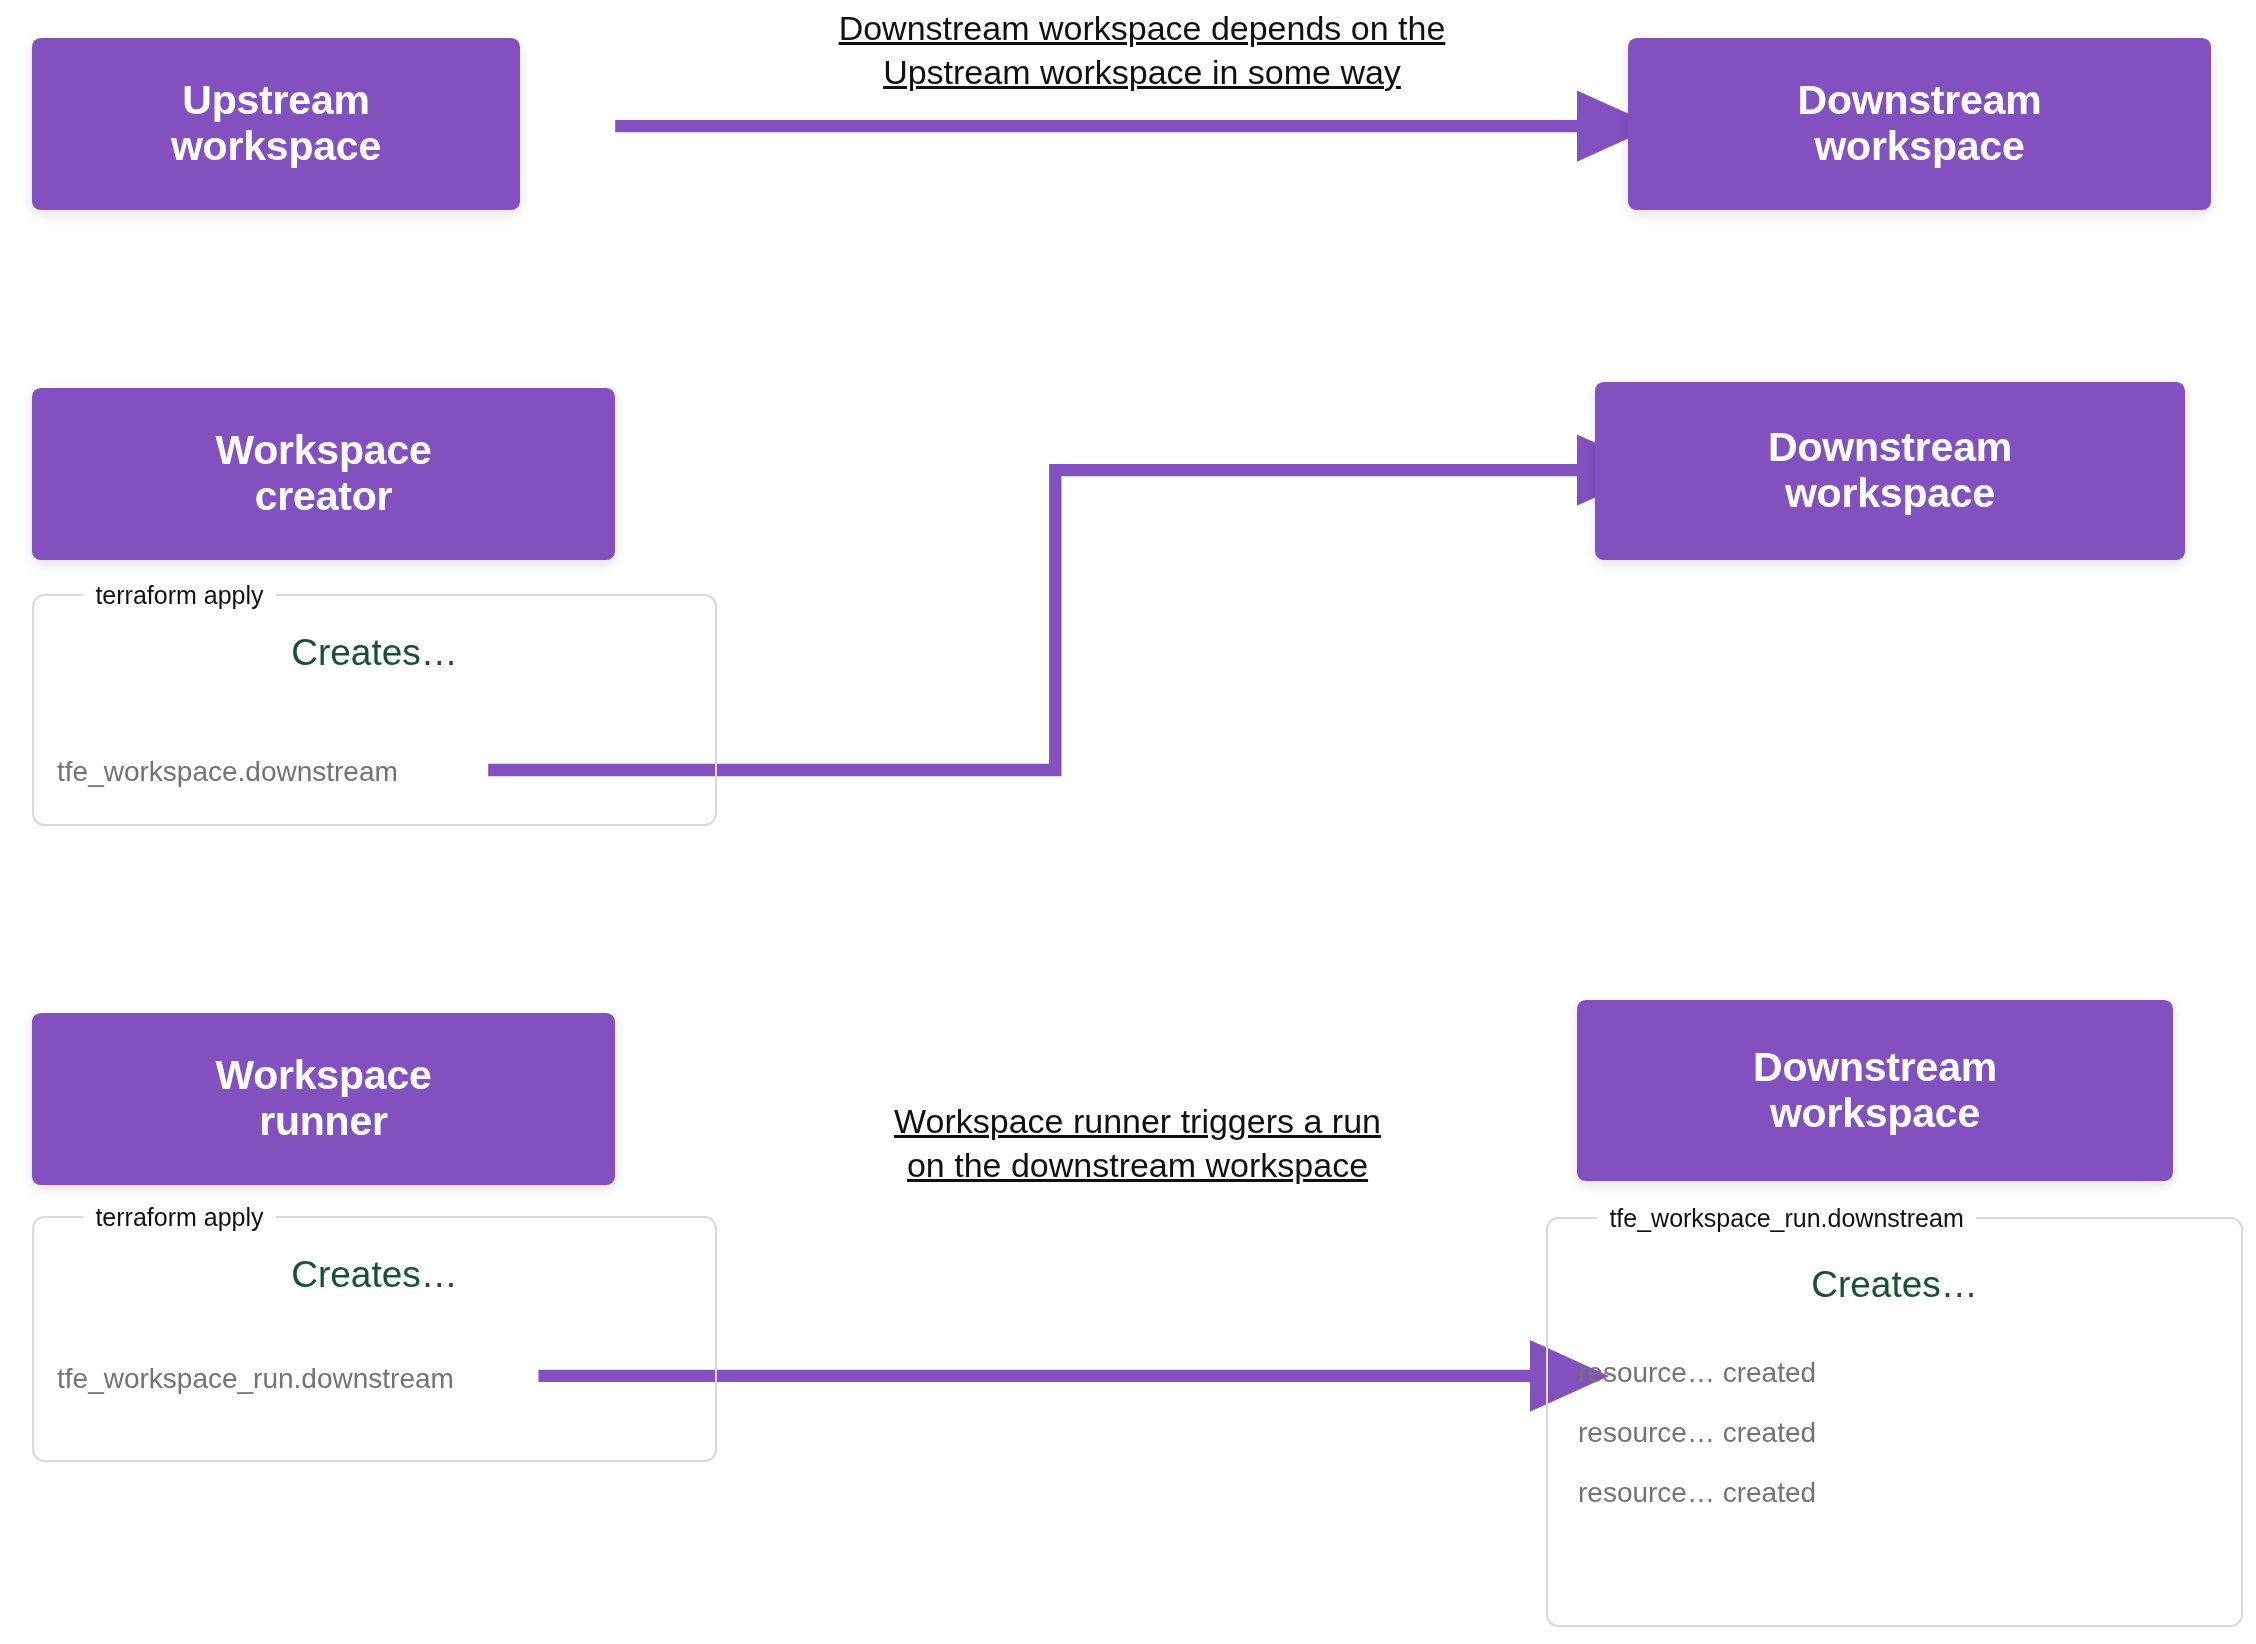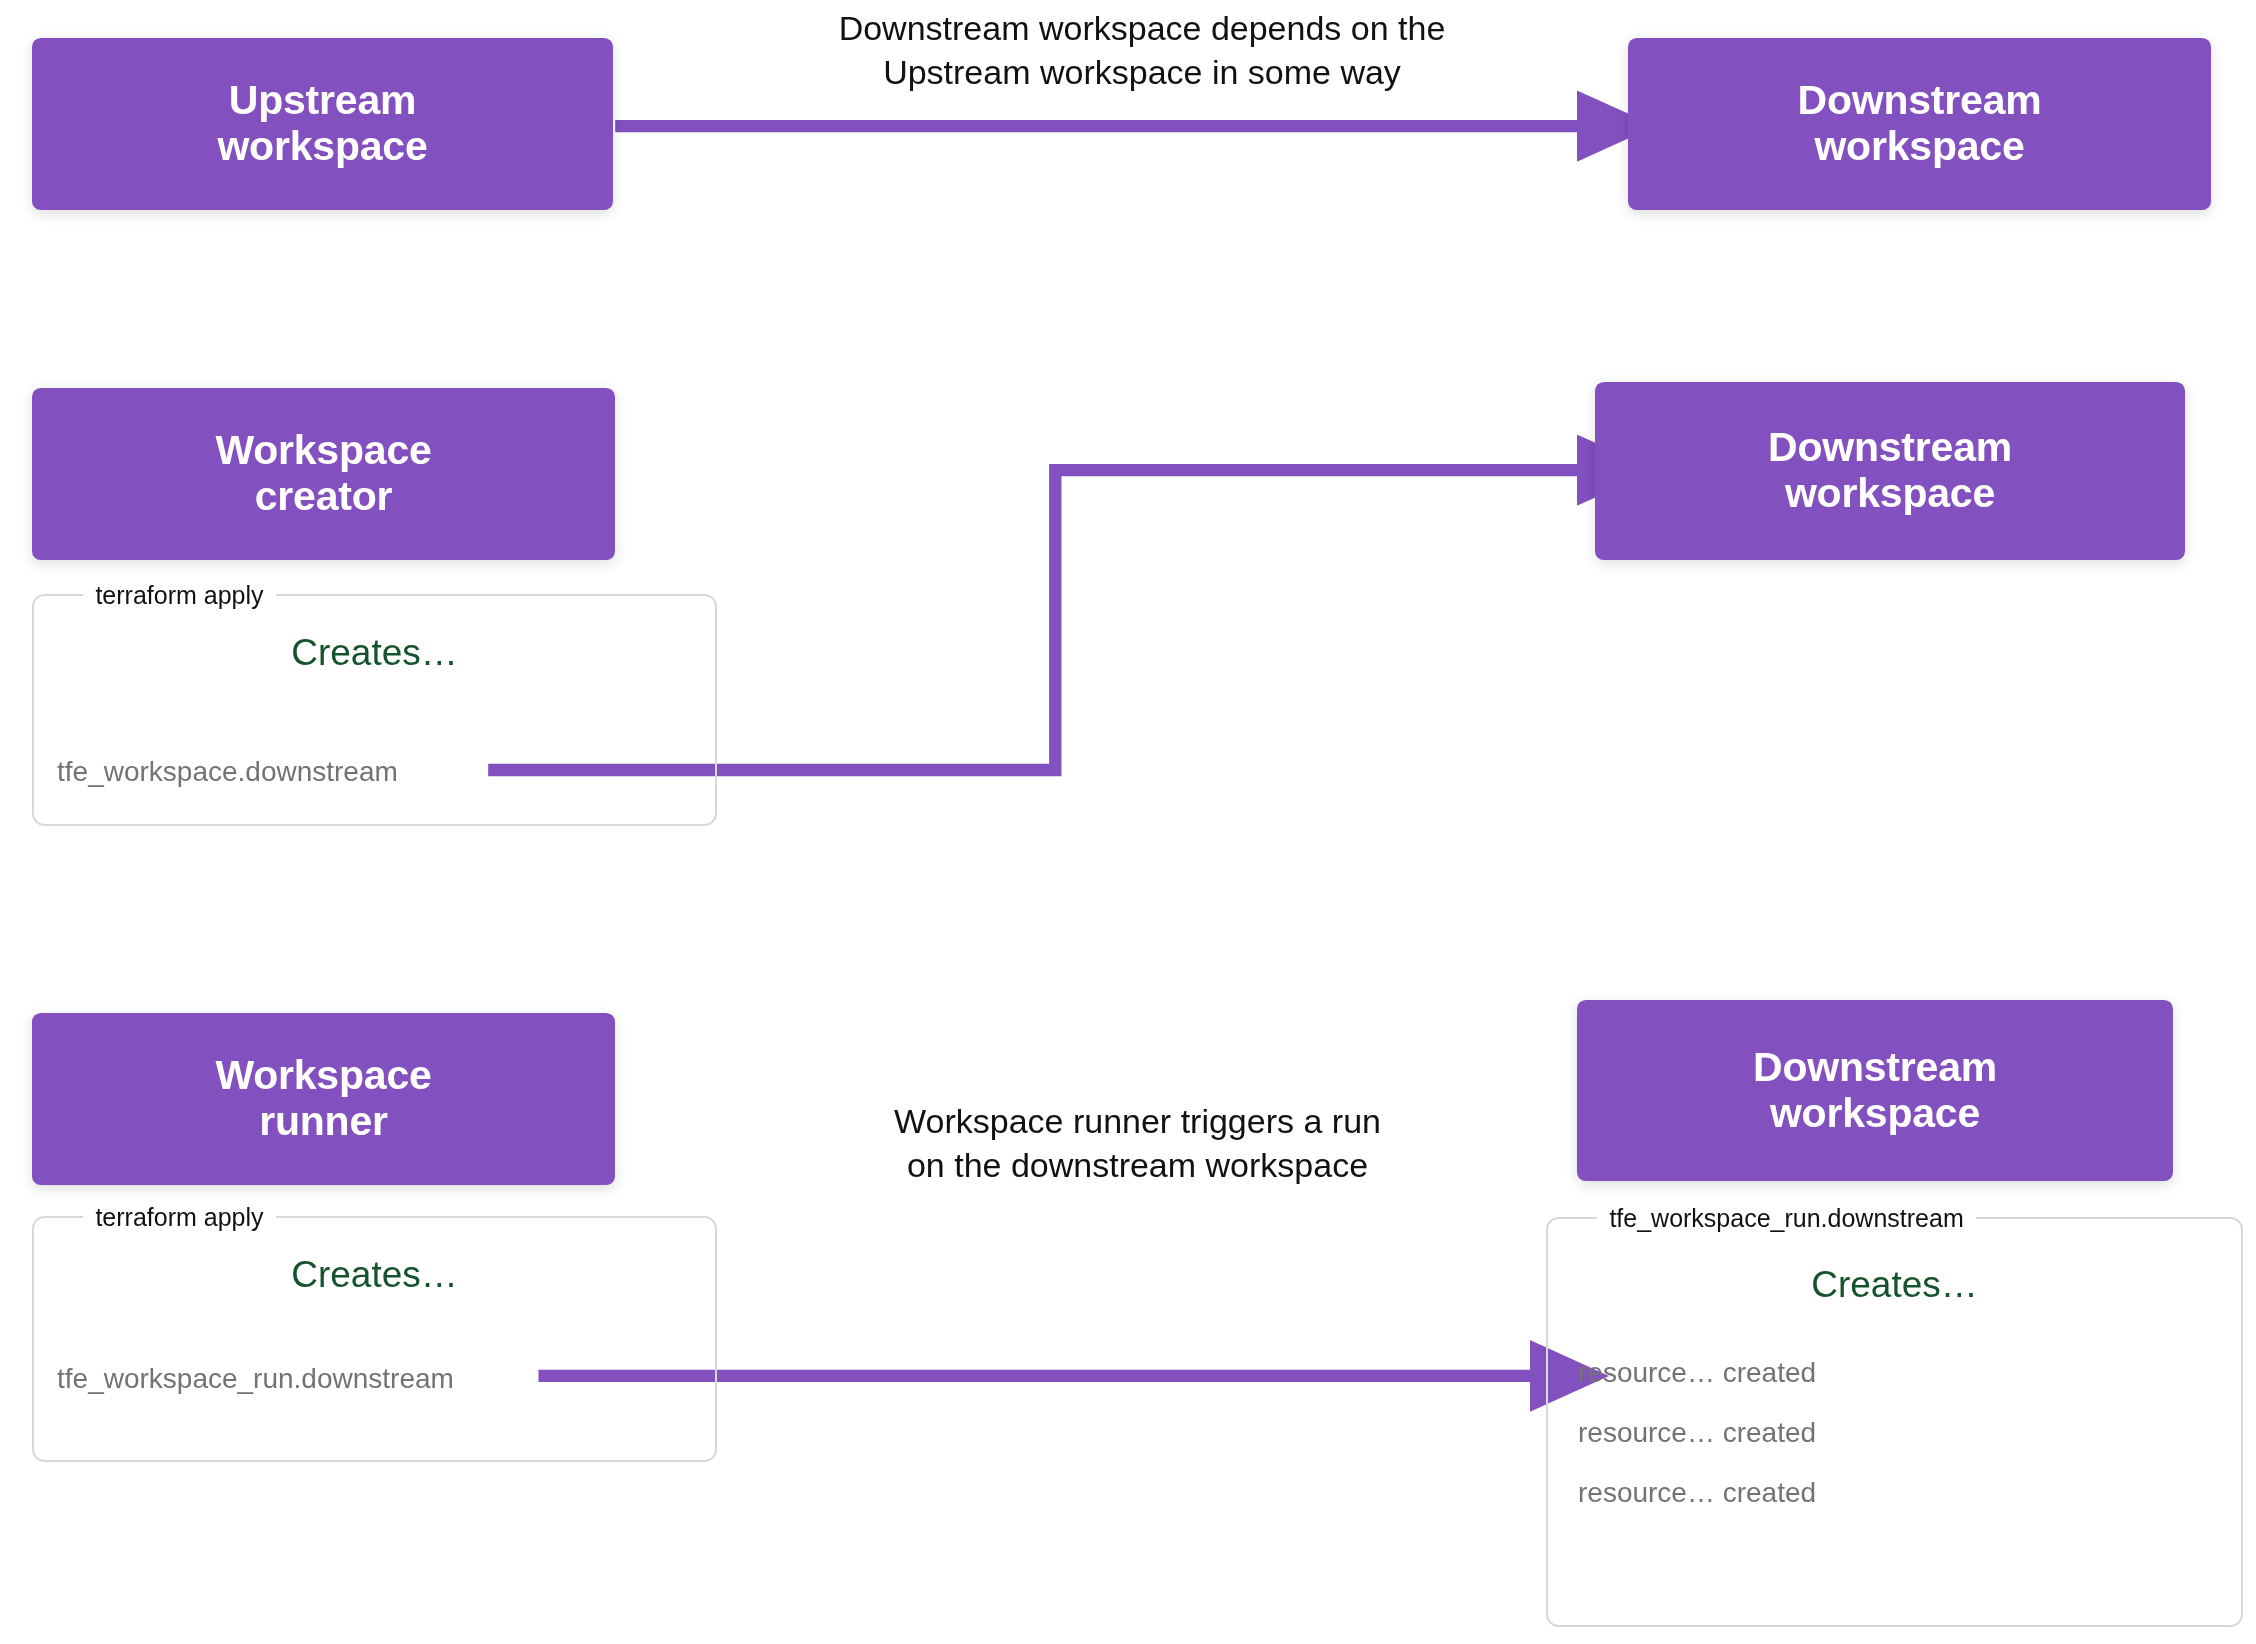--- a/index.html
+++ b/index.html
@@ -82,20 +82,21 @@
 
   
   .edge-label {
     position: absolute;
     font-size: 34px;
     color: #111111;
     line-height: 1.28;
     text-align: center;
     white-space: pre-line;
     z-index: 4;
+    text-decoration: underline;
   }
 
   
   .edges {
     position: absolute;
     left: 0;
     top: 0;
     width: 2257px;
     height: 1644px;
     z-index: 1;
@@ -114,21 +115,21 @@
       </marker>
     </defs>
 
     <path d="M697,143 L1790,143" stroke="#8250BF" stroke-width="14" fill="none" marker-end="url(#ah)"></path>
 
     <path d="M553,873 L1196,873 L1196,533 L1790,533" stroke="#8250BF" stroke-width="14" fill="none" stroke-linejoin="miter" marker-end="url(#ah)"></path>
 
     <path d="M610,1560 L1737,1560" stroke="#8250BF" stroke-width="14" fill="none" marker-end="url(#ah)"></path>
   </svg>
 
-  <div class="node" style="left:32px; top:38px; width:581px; height:172px;">
+  <div class="node" style="left:32px; top:38px; width:488px; height:172px;">
     <span class="node-label">Upstream
 workspace</span>
   </div>
 
   <div class="edge-label" style="left:745px; top:7px; width:794px;">Downstream workspace depends on the
 Upstream workspace in some way</div>
 
   <div class="node" style="left:1628px; top:38px; width:583px; height:172px;">
     <span class="node-label">Downstream
 workspace</span>

